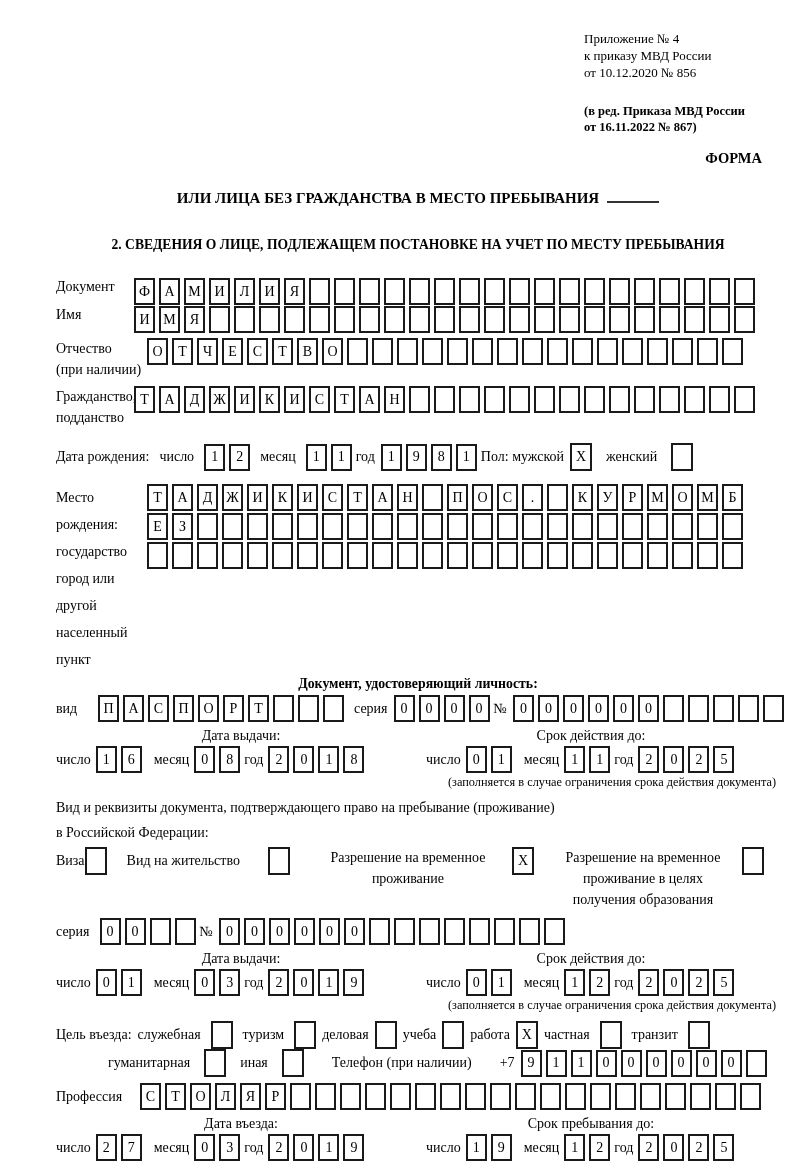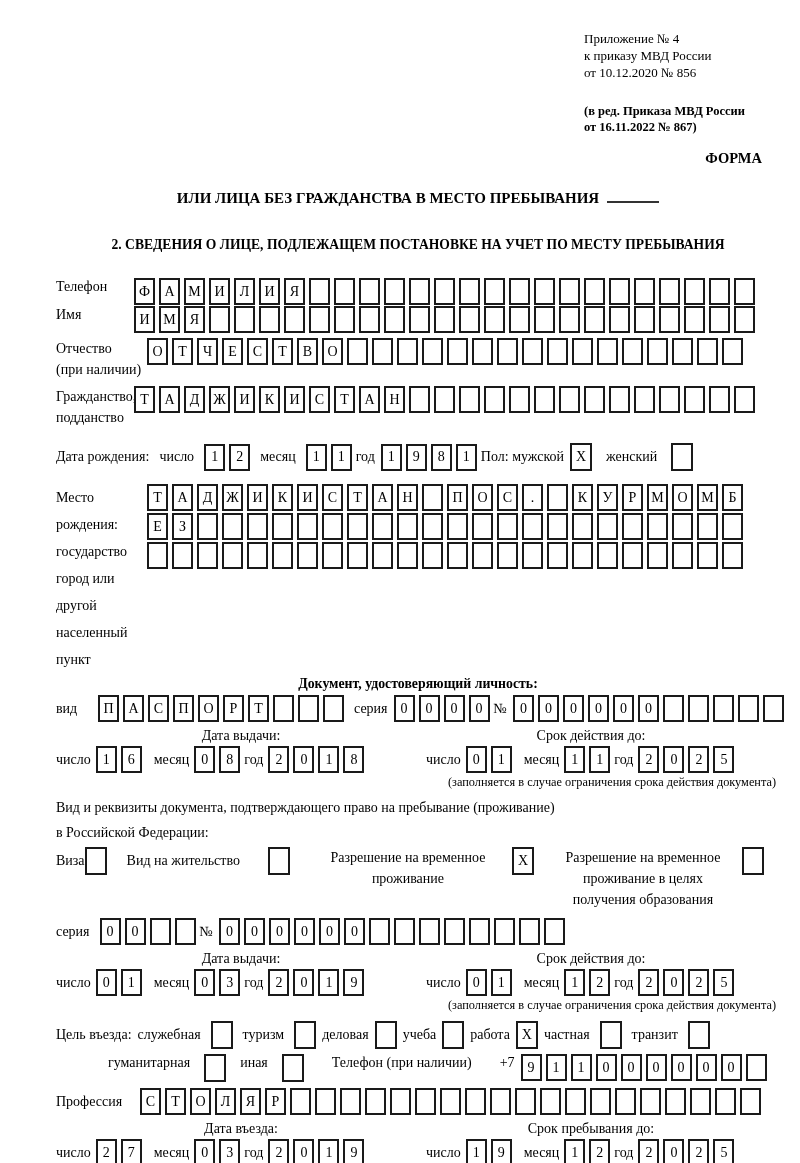--- a/index.html
+++ b/index.html
@@ -70,21 +70,21 @@
 
   <div class="forma">ФОРМА</div>
 
   <div class="title">
     <div><span>ИЛИ ЛИЦА БЕЗ ГРАЖДАНСТВА В МЕСТО ПРЕБЫВАНИЯ</span><span class="title-underline"></span></div>
   </div>
 
   <div class="sec-heading">2. СВЕДЕНИЯ О ЛИЦЕ, ПОДЛЕЖАЩЕМ ПОСТАНОВКЕ НА УЧЕТ ПО МЕСТУ ПРЕБЫВАНИЯ</div>
 
   <div class="frow" style="margin-top:25px;">
-    <span class="lbl w78">Телефон</span>
+    <span class="lbl w78">Документ</span>
     <div class="cells">
         <span class="cell">Ф</span>
         <span class="cell">А</span>
         <span class="cell">М</span>
         <span class="cell">И</span>
         <span class="cell">Л</span>
         <span class="cell">И</span>
         <span class="cell">Я</span>
         <span class="cell"></span>
         <span class="cell"></span>
@@ -539,21 +539,21 @@
     <span class="gap6"></span>
     <span class="lbl">частная</span>
     <span class="gap10"></span>
     <span class="cbx"></span>
     <span class="gap10"></span>
     <span class="lbl">транзит</span>
     <span class="gap10"></span>
     <span class="cbx"></span>
   </div>
 
-  <div class="frow" style="margin-top:5px;">
+  <div class="frow" style="align-items:center;">
     <span style="width:52px;flex:0 0 auto;"></span>
     <span class="lbl">гуманитарная</span>
     <span class="gap14"></span>
     <span class="cbx"></span>
     <span class="gap14"></span>
     <span class="lbl">иная</span>
     <span class="gap14"></span>
     <span class="cbx"></span>
     <span class="gap14"></span>
       <span class="gap14"></span>

